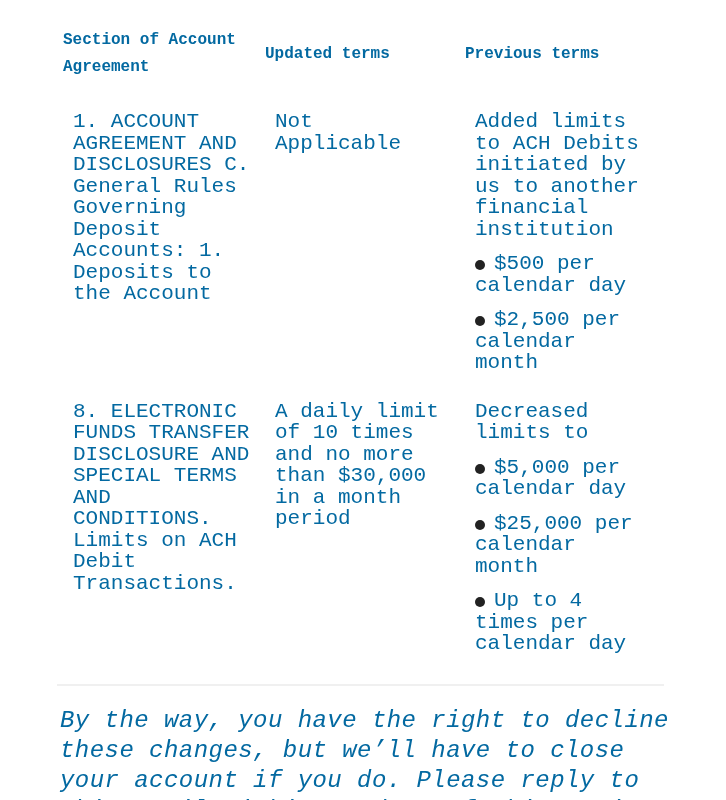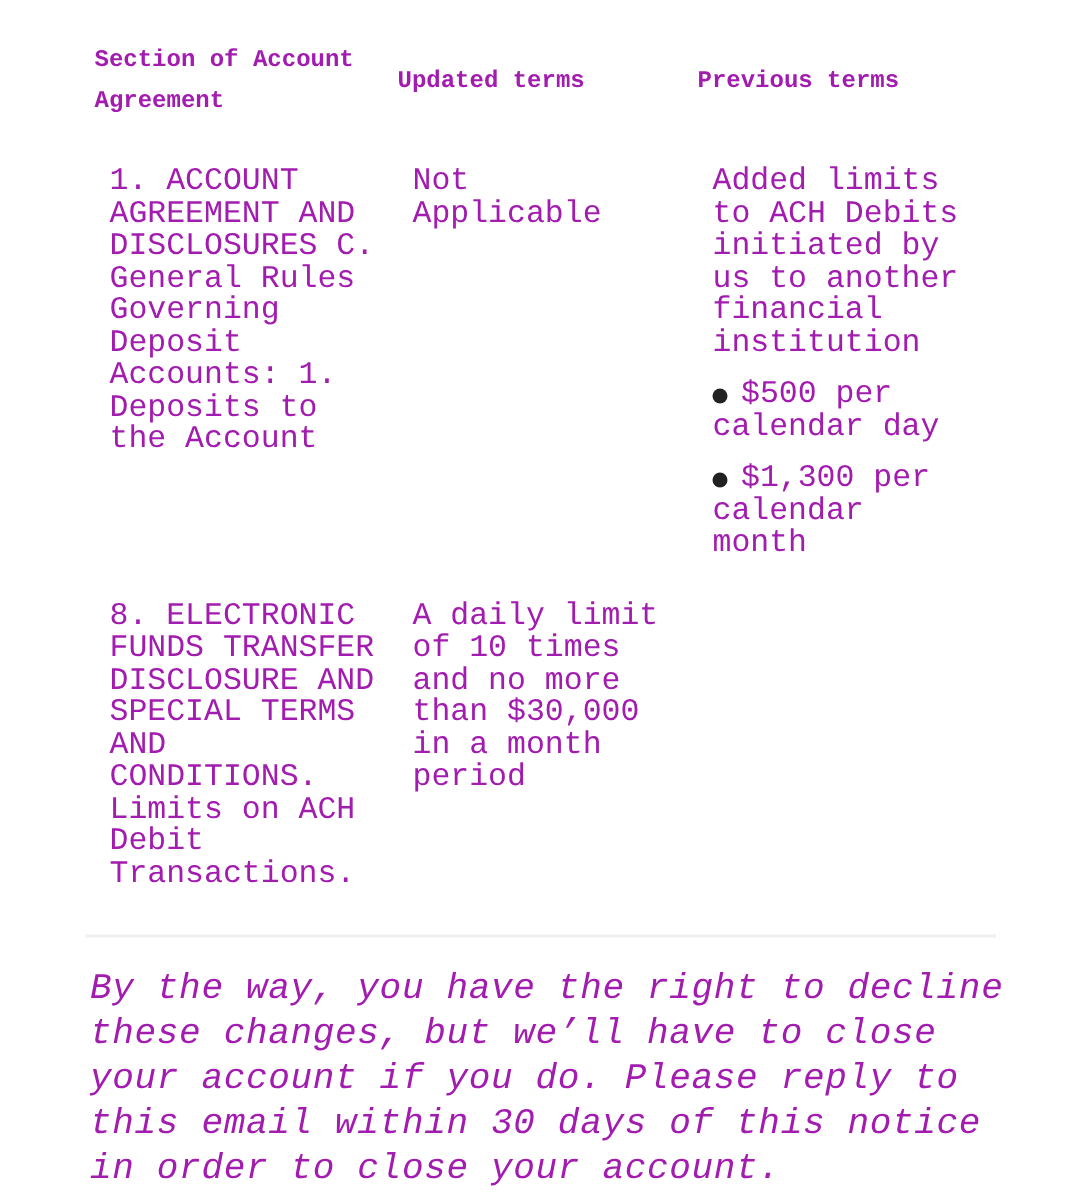--- a/index.html
+++ b/index.html
@@ -9,21 +9,21 @@
   }
   .page {
     position: relative;
     width: 726px;
     height: 800px;
     background: #ffffff;
     box-sizing: border-box;
     padding: 27px 0 0 63px;
     overflow: hidden;
     font-family: "Liberation Mono", "DejaVu Sans Mono", monospace;
-    color: #a21caf;
+    color: #0369a1;
   }
   .grid {
     display: grid;
     grid-template-columns: 202px 200px 261px;
     align-items: start;
   }
   .thead {
     min-height: 54px;
     align-items: center;
     margin-bottom: 30px;
@@ -88,31 +88,43 @@
     </div>
     <div class="td cell-pad">
       <div class="w2">Not Applicable</div>
     </div>
     <div class="td cell-pad">
       <div class="w3">Added limits to ACH Debits initiated by us to another financial institution</div>
       <div class="w3 bullet-item">
         <span class="bullet"></span><span>$500 per calendar day</span>
       </div>
       <div class="w3 bullet-item">
-        <span class="bullet"></span><span>$1,300 per calendar month</span>
+        <span class="bullet"></span><span>$2,500 per calendar month</span>
       </div>
     </div>
   </div>
 
   <div class="grid">
     <div class="td cell-pad">
       <div class="w1">8. ELECTRONIC FUNDS TRANSFER DISCLOSURE AND SPECIAL TERMS AND CONDITIONS. Limits on ACH Debit Transactions.</div>
     </div>
     <div class="td cell-pad">
       <div class="w2">A daily limit of 10 times and no more than $30,000 in a month period</div>
     </div>
+    <div class="td cell-pad">
+      <div class="w3">Decreased limits to</div>
+      <div class="w3 bullet-item">
+        <span class="bullet"></span><span>$5,000 per calendar day</span>
+      </div>
+      <div class="w3 bullet-item">
+        <span class="bullet"></span><span>$25,000 per calendar month</span>
+      </div>
+      <div class="w3 bullet-item">
+        <span class="bullet"></span><span>Up to 4 times per calendar day</span>
+      </div>
+    </div>
   </div>
 
   <div class="divider"></div>
 
   <p class="closing">By the way, you have the right to decline these changes, but we’ll have to close your account if you do. Please reply to this email within 30 days of this notice in order to close your account.</p>
 
 </div>
 
 </body></html>

